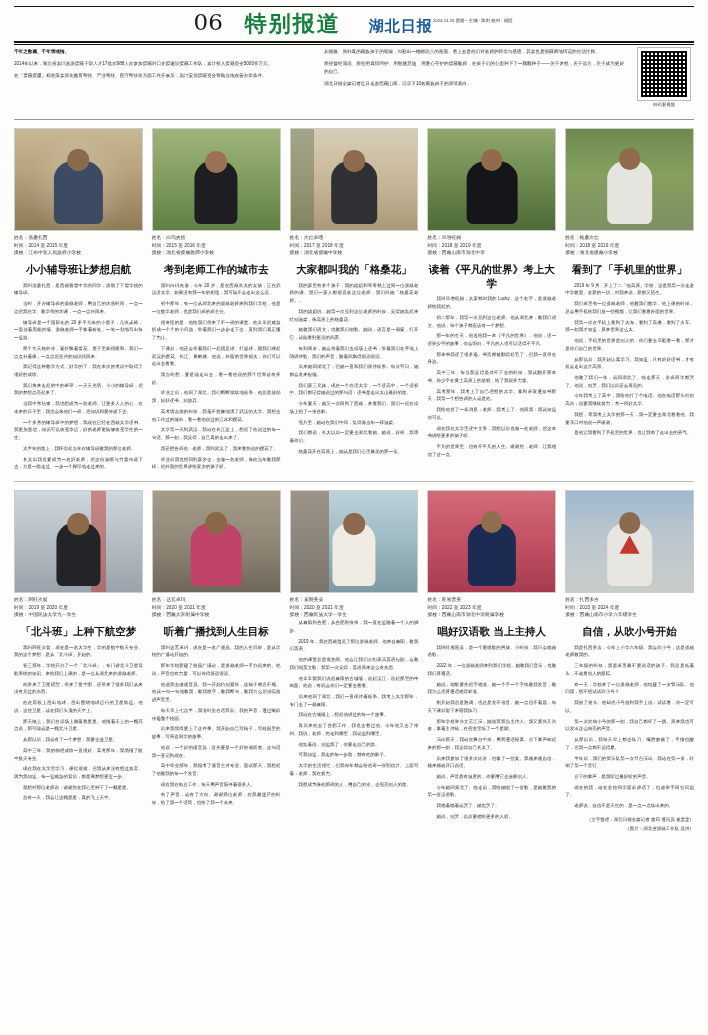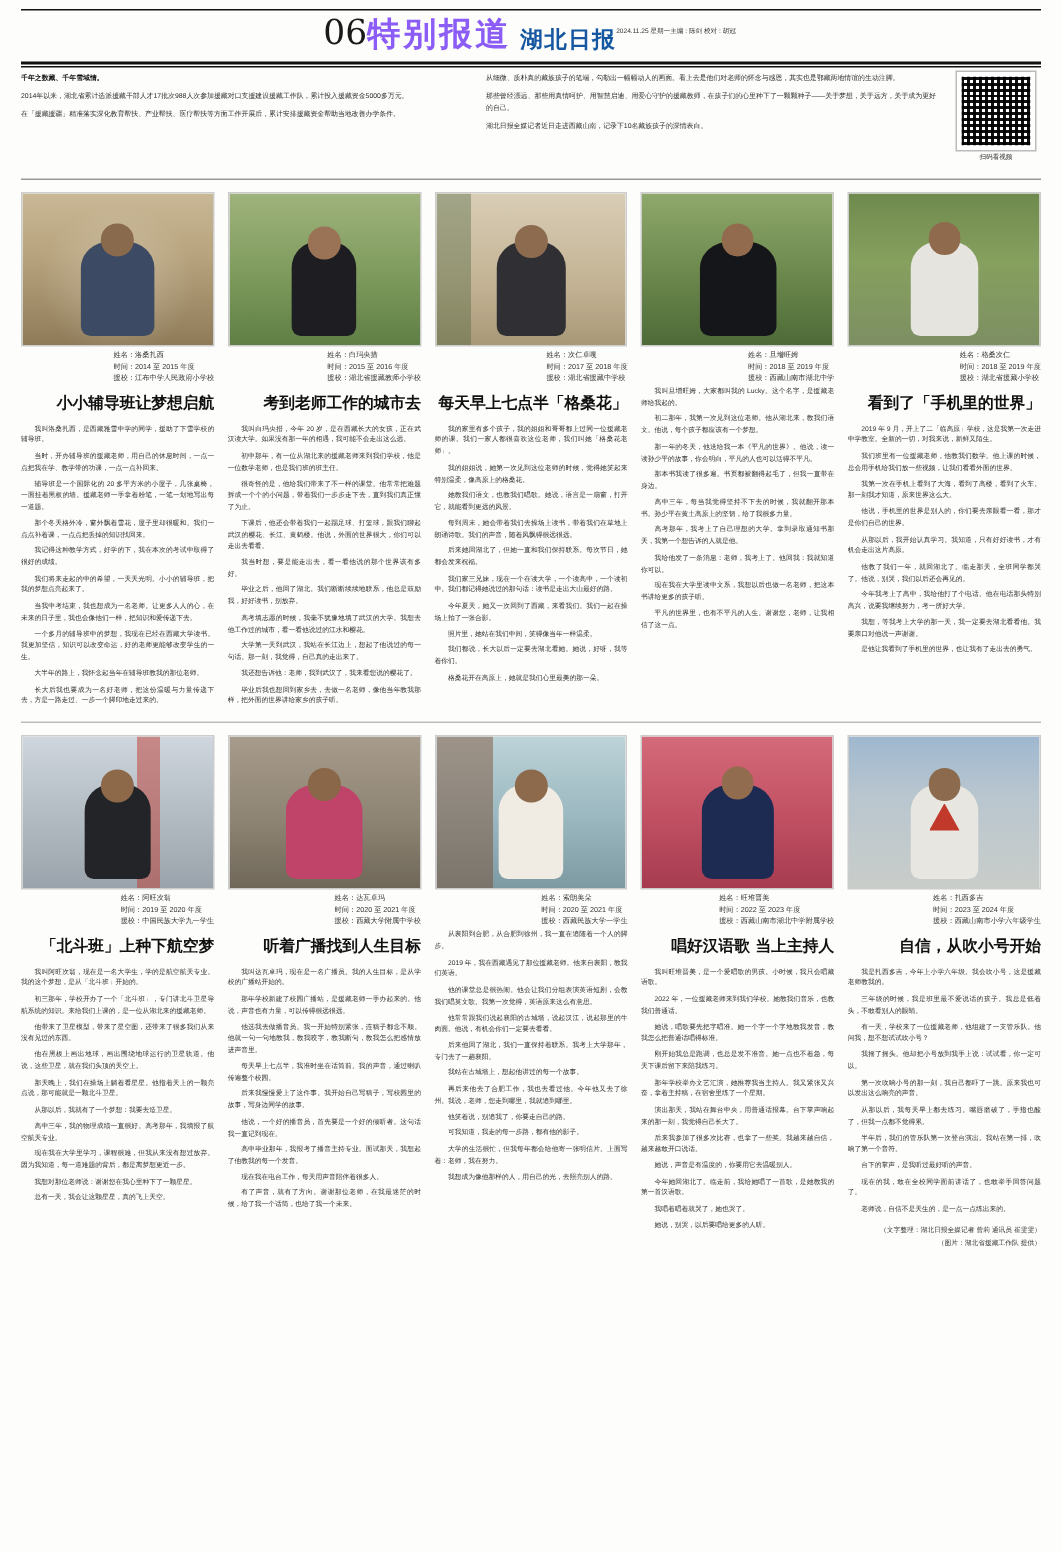--- a/index.html
+++ b/index.html
@@ -3,26 +3,26 @@
 <meta charset="utf-8">
 <style>
   html,body{margin:0;padding:0;background:#d8d8d8;}
   body{font-family:"Liberation Sans","DejaVu Sans",sans-serif;}
   .page{
     width:708px;height:1035px;background:#fdfdfb;position:relative;overflow:hidden;
     box-sizing:border-box;padding:0;
   }
   
   .masthead{
-    display:flex;align-items:flex-end;justify-content:center;gap:0;
+    display:flex;align-items:flex-end;justify-content:center;gap:22px;
     padding:10px 14px 4px 12px;position:relative;height:38px;box-sizing:border-box;
   }
   .rule-top{position:absolute;left:14px;right:14px;top:6px;border-top:1px solid #111;}
   .page-num{font-family:"DejaVu Serif","Liberation Serif",serif;font-size:23px;color:#1a1a1a;line-height:1;}
-  .section-title{font-family:"DejaVu Serif","Liberation Serif",serif;font-size:22px;font-weight:bold;letter-spacing:2px;color:#8b5cf6;line-height:1;}
+  .section-title{font-family:"DejaVu Serif","Liberation Serif",serif;font-size:22px;font-weight:bold;letter-spacing:2px;color:#15803d;line-height:1;}
   .brand-block{display:flex;flex-direction:row;align-items:flex-start;margin-left:6px;}
   .brand{font-family:"DejaVu Serif","Liberation Serif",serif;font-size:15px;font-weight:bold;color:#1557a0;letter-spacing:1px;line-height:1.1;}
   .brand-sub{font-size:4.4px;color:#333;line-height:1.5;}
   .rule-under{position:absolute;left:14px;right:14px;top:41px;border-top:2px solid #111;}
   .rule-under2{position:absolute;left:14px;right:14px;top:44px;border-top:1px solid #111;}
 
   
   .intro{
     display:flex;gap:10px;padding:10px 14px 4px 14px;box-sizing:border-box;
   }
@@ -44,21 +44,21 @@
   }
   .subhead{font-size:11px;color:#222;margin-top:5px;letter-spacing:1px;}
 
   .hr-thin{border-top:1px solid #999;margin:8px 14px 0 14px;}
 
   
   .grid{
     display:grid;grid-template-columns:repeat(5,1fr);gap:9px;
     padding:8px 14px 0 14px;box-sizing:border-box;
   }
-  .cell{display:flex;flex-direction:column;align-items:flex-end;}
+  .cell{display:flex;flex-direction:column;}
   .photo{width:100%;height:103px;border:1px solid #ccc;box-sizing:border-box;position:relative;overflow:hidden;}
   .ph-inner{position:absolute;inset:0;}
   .meta{font-size:4.8px;line-height:1.6;color:#333;margin-top:3px;}
   .cell-title{
     font-family:"DejaVu Serif","Liberation Serif",serif;
     font-size:10.5px;font-weight:bold;color:#111;text-align:center;margin:6px 0 5px 0;line-height:1.3;
   }
   .body-text{font-size:4.5px;line-height:1.72;color:#2e2e2e;text-align:justify;}
   .body-text p{margin:0 0 3px 0;text-indent:9px;}
   .sign{font-size:4.5px;color:#333;text-align:right;margin-top:4px;}
@@ -164,21 +164,21 @@
         <div class="ph-inner" style="background:linear-gradient(180deg,#d9cdb6 0%,#c3b394 60%,#a89878 100%)"></div>
         <div class="ph-inner" style="background:linear-gradient(90deg,rgba(60,90,50,.35) 0 18%,transparent 18%)"></div>
         <div class="person" style="background:#2f2f34;width:36%;"></div>
         <div class="head" style="top:21%;background:#8d6b4f;"></div>
       </div>
       <div class="meta">
         <div>姓名：次仁卓嘎</div>
         <div>时间：2017 至 2018 年度</div>
         <div>援校：湖北省援藏中学校</div>
       </div>
-      <div class="cell-title">每天早上七点半「格桑花」</div>
+      <div class="cell-title">大家都叫我的「格桑花」</div>
       <div class="body-text">
         <p>我的家里有多个孩子，我的姐姐和哥哥都上过同一位援藏老师的课。我们一家人都很喜欢这位老师，我们叫她「格桑花老师」。</p>
         <p>我的姐姐说，她第一次见到这位老师的时候，觉得她笑起来特别温柔，像高原上的格桑花。</p>
         <p>她教我们语文，也教我们唱歌。她说，语言是一扇窗，打开它，就能看到更远的风景。</p>
         <p>每到周末，她会带着我们去操场上读书，带着我们在草地上朗诵诗歌。我们的声音，随着风飘得很远很远。</p>
         <p>后来她回湖北了，但她一直和我们保持联系。每次节日，她都会发来祝福。</p>
         <p>我们家三兄妹，现在一个在读大学，一个读高中，一个读初中。我们都记得她说过的那句话：读书是走出大山最好的路。</p>
         <p>今年夏天，她又一次回到了西藏，来看我们。我们一起在操场上拍了一张合影。</p>
         <p>照片里，她站在我们中间，笑得像当年一样温柔。</p>
         <p>我们都说，长大以后一定要去湖北看她。她说，好呀，我等着你们。</p>
@@ -190,20 +190,21 @@
       <div class="photo">
         <div class="ph-inner" style="background:linear-gradient(180deg,#8fa86b 0%,#6e8a4f 50%,#4e6b38 100%)"></div>
         <div class="person" style="background:#15161a;width:40%;"></div>
         <div class="head" style="top:20%;background:#926b4e;"></div>
       </div>
       <div class="meta">
         <div>姓名：旦增旺姆</div>
         <div>时间：2018 至 2019 年度</div>
         <div>援校：西藏山南市湖北中学</div>
       </div>
+      <div class="cell-title">读着《平凡的世界》考上大学</div>
       <div class="body-text">
         <p>我叫旦增旺姆，大家都叫我的 Lucky。这个名字，是援藏老师给我起的。</p>
         <p>初二那年，我第一次见到这位老师。他从湖北来，教我们语文。他说，每个孩子都应该有一个梦想。</p>
         <p>那一年的冬天，他送给我一本《平凡的世界》。他说，读一读孙少平的故事，你会明白，平凡的人也可以活得不平凡。</p>
         <p>那本书我读了很多遍。书页都被翻得起毛了，但我一直带在身边。</p>
         <p>高中三年，每当我觉得坚持不下去的时候，我就翻开那本书。孙少平在黄土高原上的坚韧，给了我很多力量。</p>
         <p>高考那年，我考上了自己理想的大学。拿到录取通知书那天，我第一个想告诉的人就是他。</p>
         <p>我给他发了一条消息：老师，我考上了。他回我：我就知道你可以。</p>
         <p>现在我在大学里读中文系，我想以后也做一名老师，把这本书讲给更多的孩子听。</p>
         <p>平凡的世界里，也有不平凡的人生。谢谢您，老师，让我相信了这一点。</p>

